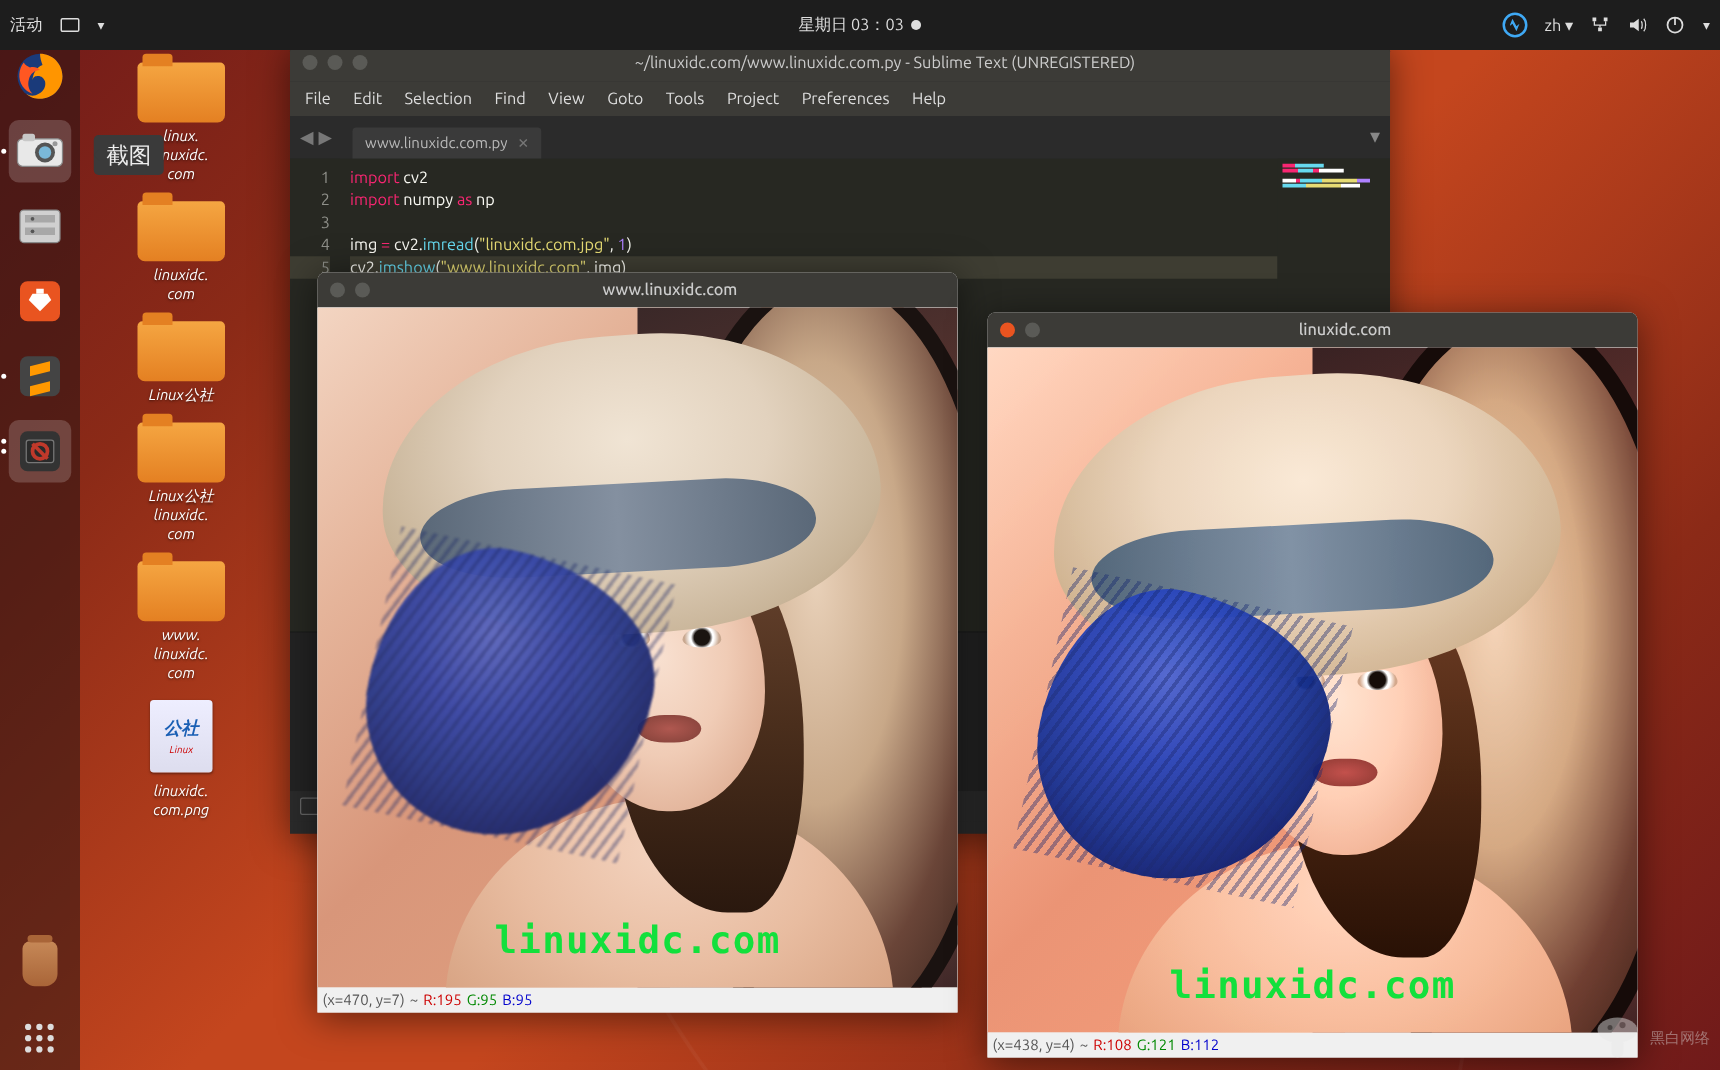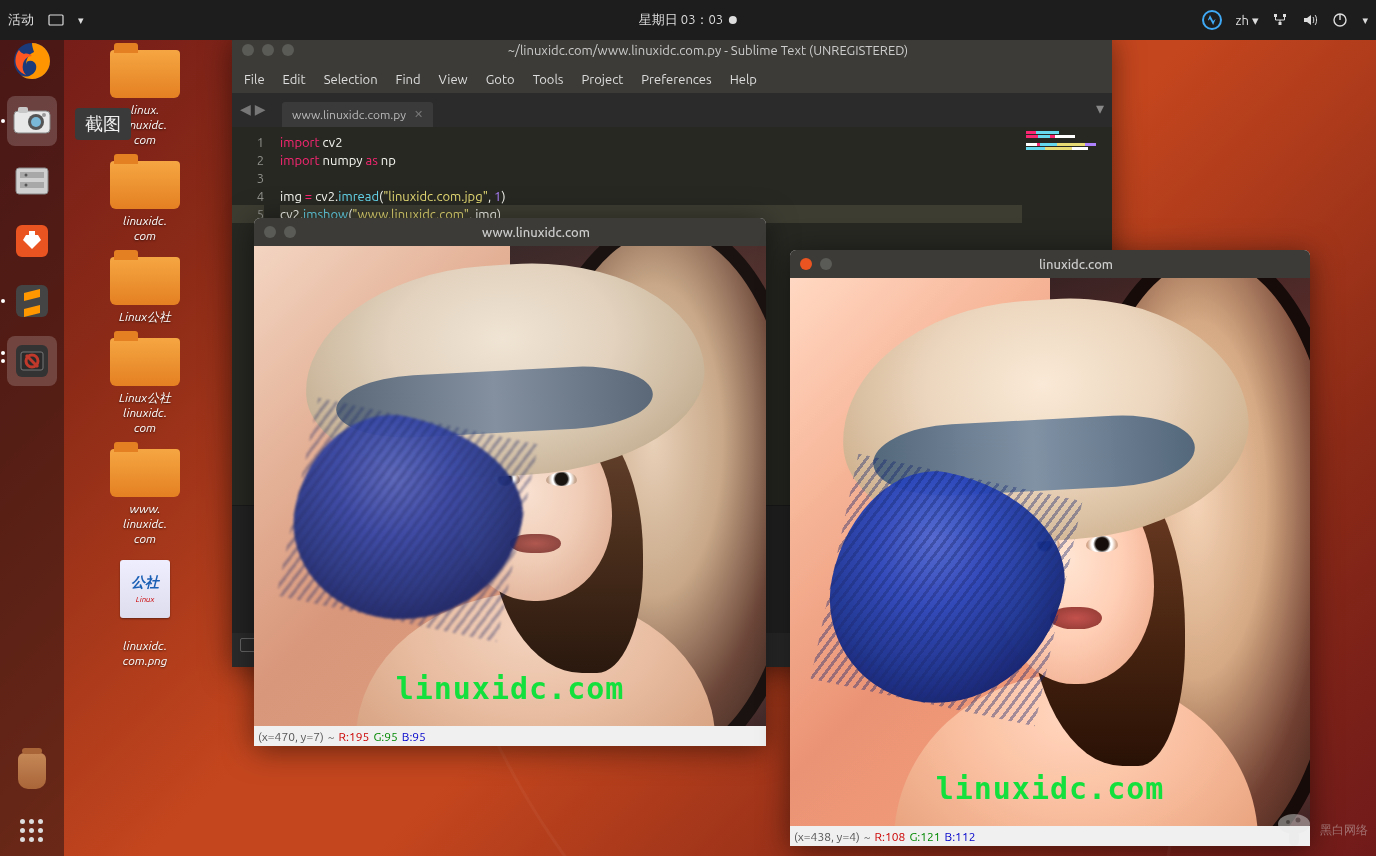--- a/index.html
+++ b/index.html
@@ -28,21 +28,21 @@
 .apps-grid{width:24px;height:24px;display:grid;grid-template-columns:repeat(3,1fr);gap:3px;}
 .apps-grid span{width:5px;height:5px;background:#ddd;border-radius:50%;}
 .trash-icon{width:28px;height:36px;background:linear-gradient(#c68857,#a96538);border-radius:6px 6px 10px 10px;position:relative;}
 .trash-icon::before{content:"";position:absolute;top:-5px;left:4px;right:4px;height:6px;background:#a96538;border-radius:3px;}
 
 
 .desktop-icons{position:absolute;left:80px;top:50px;width:130px;z-index:50;}
 .di{display:flex;flex-direction:column;align-items:center;margin-bottom:14px;cursor:default;font-style:italic;}
 .di .folder-ic{width:70px;height:48px;background:linear-gradient(#f5a642,#e48022);border-radius:4px 4px 6px 6px;position:relative;margin-bottom:4px;}
 .di .folder-ic::before{content:"";position:absolute;top:-7px;left:4px;width:24px;height:10px;background:#e48022;border-radius:3px 3px 0 0;}
-.di .file-ic{width:50px;height:58px;background:#fff;border-radius:3px;box-shadow:0 1px 2px rgba(0,0,0,.4);display:flex;flex-direction:column;justify-content:center;align-items:center;gap:3px;margin-bottom:20px;position:relative;overflow:hidden;}
+.di .file-ic{width:50px;height:58px;background:#fff;border-radius:3px;box-shadow:0 1px 2px rgba(0,0,0,.4);display:flex;flex-direction:column;justify-content:center;align-items:center;gap:3px;margin-bottom:8px;position:relative;overflow:hidden;}
 .di .file-ic.png{background:linear-gradient(#eef,#dde);}
 .di .badge{font-size:14px;font-weight:700;color:#1a5fb4;}
 .di .lbl{color:#fff;font-size:12px;text-align:center;line-height:1.25;text-shadow:0 1px 2px rgba(0,0,0,.6);white-space:pre-line;}
 
 
 .tooltip{position:absolute;left:75px;top:108px;background:#3a3a3a;color:#eee;font-size:18px;padding:4px 10px;border-radius:4px;z-index:810;}
 .tooltip::before{content:"";position:absolute;left:-5px;top:50%;transform:translateY(-50%);border:5px solid transparent;border-right-color:#3a3a3a;}
 
 
 .sublime{position:absolute;left:232px;top:35px;width:880px;height:632px;background:#2b2b2b;border-radius:6px 6px 0 0;box-shadow:0 4px 30px rgba(0,0,0,.5);z-index:100;}
@@ -64,21 +64,21 @@
 .kw{color:#f92672;} .fn{color:#66d9ef;} .str{color:#e6db74;} .num{color:#ae81ff;} .op{color:#f8f8f2;}
 .minimap{width:90px;background:#272822;padding:4px;}
 .minimap .mm{height:3px;margin-bottom:1px;}
 .console-area{height:128px;background:#232323;border-top:1px solid #1a1a1a;}
 .status-st{height:24px;background:#2b2b2b;display:flex;align-items:center;padding:0 8px;color:#888;font-size:12px;}
 .status-st .box{width:18px;height:14px;border:1px solid #666;border-radius:2px;}
 .overflow-icon{position:absolute;right:8px;top:6px;color:#888;}
 
 
 .cvwin{position:absolute;background:#ececec;box-shadow:0 4px 30px rgba(0,0,0,.5);border-radius:6px 6px 0 0;}
-.cvwin.a{left:254px;top:218px;width:512px;height:528px;z-index:200;}
+.cvwin.a{left:254px;top:218px;width:512px;height:592px;z-index:200;}
 .cvwin.b{left:790px;top:250px;width:520px;height:596px;z-index:300;}
 .cv-title{height:28px;background:#3c3b37;display:flex;align-items:center;border-radius:6px 6px 0 0;}
 .cv-title.focus .wbtn:first-child{background:#e95420;}
 .cv-title-text{flex:1;text-align:center;color:#ccc;font-size:13px;font-weight:500;}
 .cv-img{width:100%;height:calc(100% - 48px);background:#f0ece8;position:relative;overflow:hidden;}
 .cv-status{height:20px;background:#f0f0f0;font-family:monospace;font-size:12px;padding:0 4px;display:flex;align-items:center;gap:4px;color:#555;}
 .r{color:#c00;} .g{color:#080;} .b{color:#00c;}
 .cv-wm{position:absolute;bottom:20px;left:50%;transform:translateX(-50%);font-family:monospace;font-size:30px;font-weight:600;color:#13e03c;letter-spacing:1px;z-index:5;}
 
 

